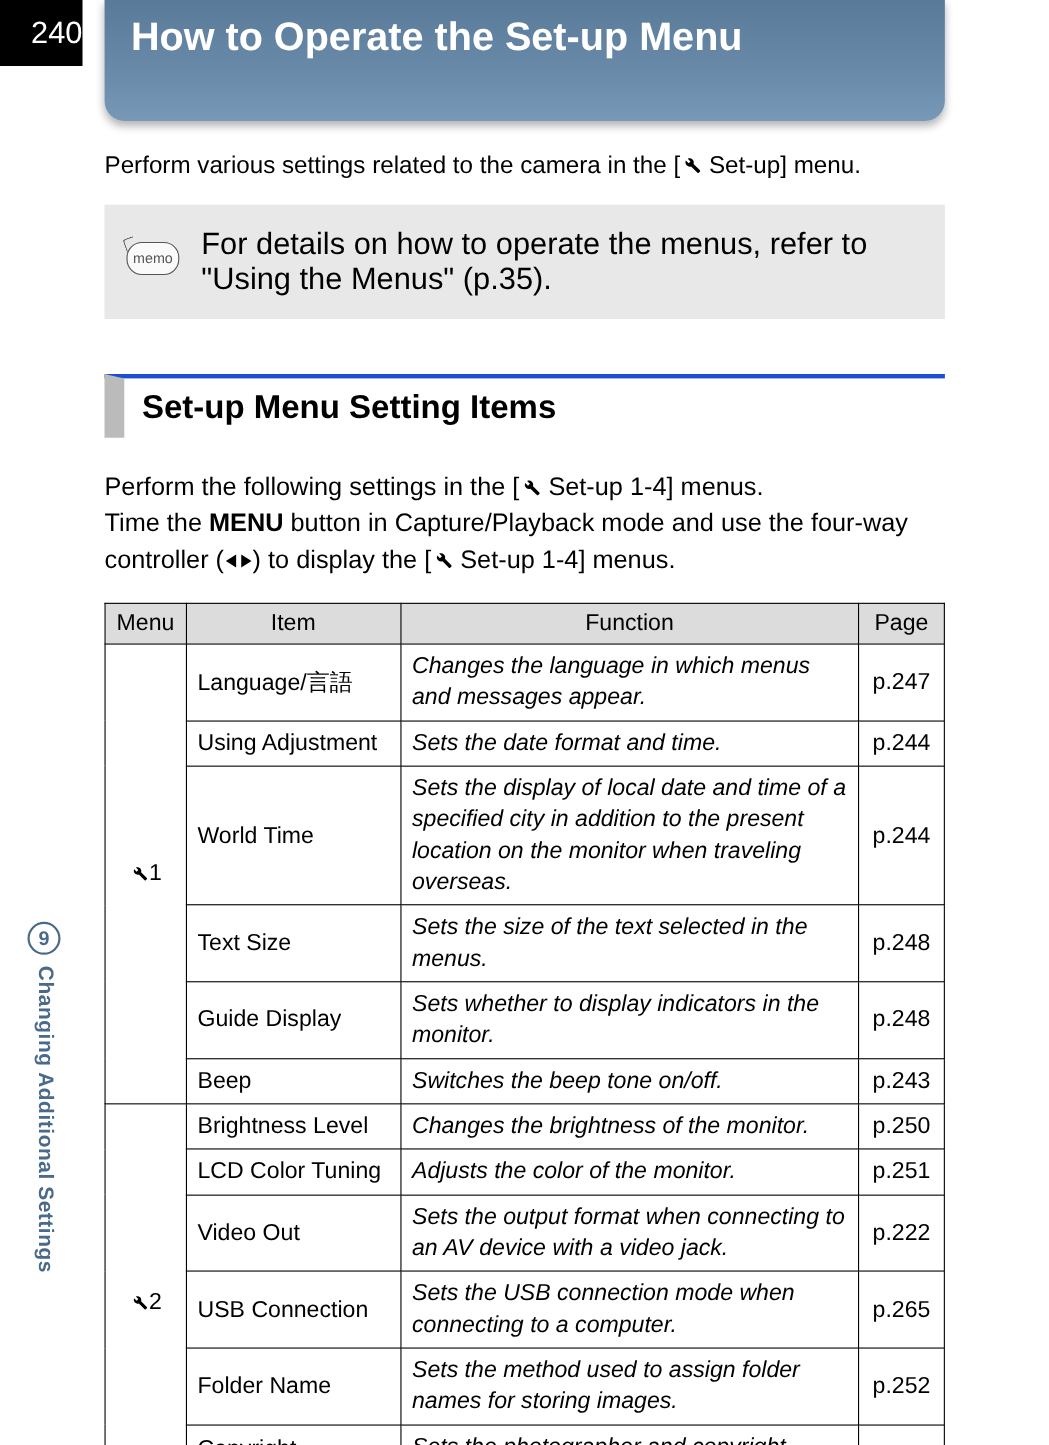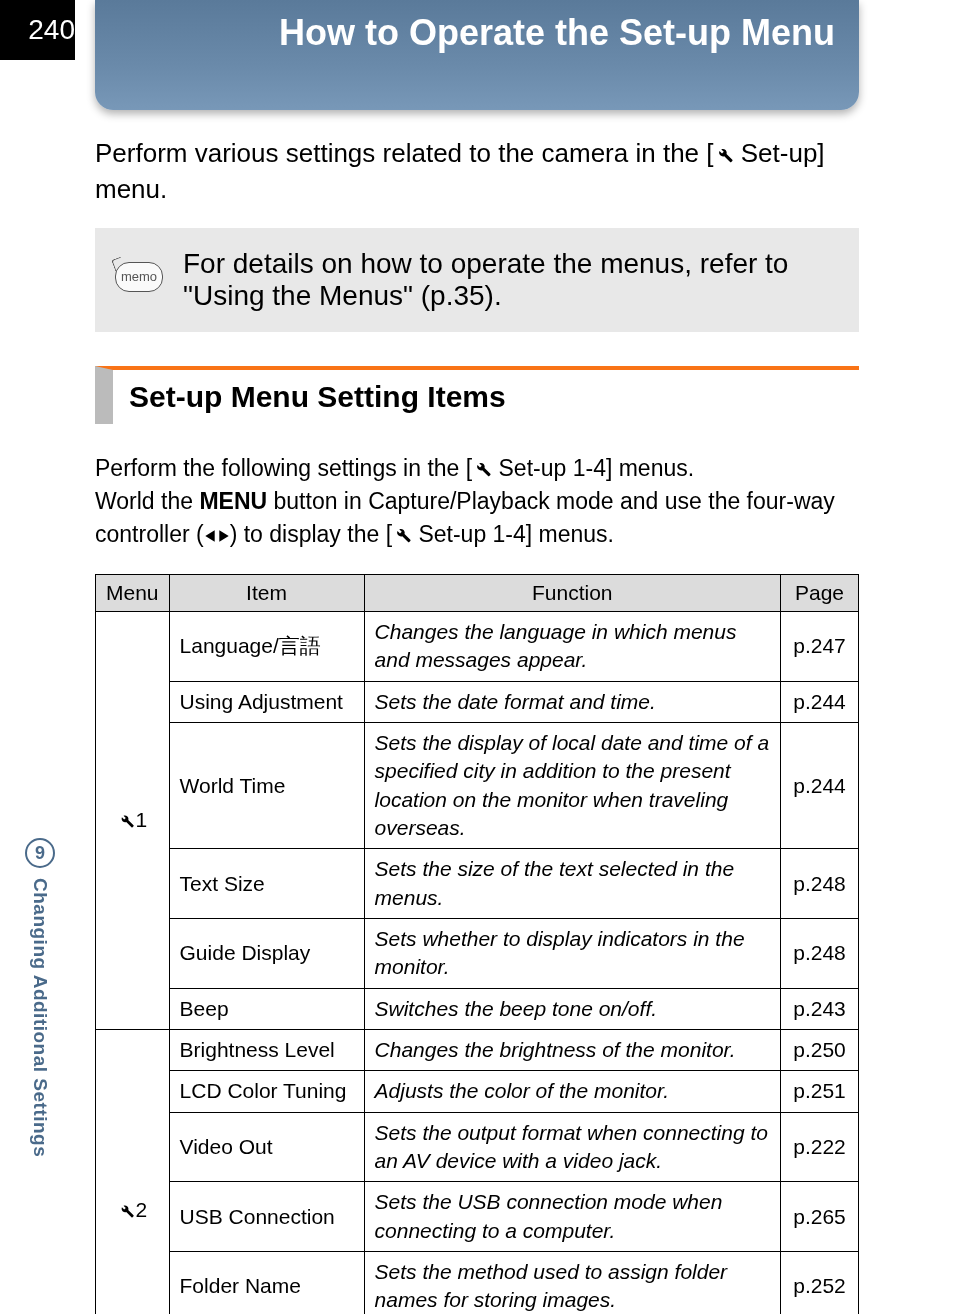--- a/index.html
+++ b/index.html
@@ -33,45 +33,44 @@
     height: 110px;
     background: linear-gradient(to bottom, #5a7a9a 0%, #6a8aaa 60%, #7898b8 100%);
     border-radius: 0 0 18px 18px;
     box-shadow: 0 4px 8px rgba(0,0,0,0.3);
     padding: 12px 24px 0 24px;
   }
   .title-bar h1 {
     color: #fff;
     font-size: 36px;
     font-weight: bold;
-    text-align: right;
   }
   .content {
     position: absolute;
     top: 135px;
     left: 95px;
     right: 95px;
   }
   .intro-line {
-    font-size: 26px;
+    font-size: 22px;
     line-height: 1.4;
     margin-bottom: 20px;
   }
   .wrench-icon {
     display: inline-block;
     vertical-align: -2px;
   }
   .wrench-icon svg { display: block; }
   .memo-box {
     background: #e8e8e8;
     padding: 20px 20px 20px 20px;
     display: flex;
     align-items: center;
     gap: 18px;
-    margin-bottom: 34px;
+    margin-bottom: 50px;
   }
   .memo-icon {
     width: 50px;
     height: 36px;
     flex-shrink: 0;
     position: relative;
   }
   .memo-icon .bubble {
     width: 48px;
     height: 30px;
@@ -92,21 +91,21 @@
     height: 12px;
     border-left: 1.5px solid #555;
     border-top: 1.5px solid #555;
     transform: rotate(-20deg);
     border-radius: 3px 0 0 0;
   }
   .memo-text {
     font-size: 28px;
   }
   .section-heading {
-    border-top: 4px solid #f97316;
+    border-top: 4px solid #1d4ed8;
     border-left: 18px solid #bbb;
     padding: 10px 0 10px 16px;
     font-size: 30px;
     font-weight: bold;
     margin-bottom: 28px;
   }
   .instruction {
     font-size: 23px;
     line-height: 1.45;
     margin-bottom: 22px;
@@ -213,21 +212,21 @@
     </div>
     <div class="memo-text">For details on how to operate the menus, refer to "Using the Menus" (p.35).</div>
   </div>
 
   <h2 class="section-heading">Set-up Menu Setting Items</h2>
 
   <p class="instruction">
     <span>Perform the following settings in the [</span><span class="wrench-icon"><svg width="20" height="20" viewBox="0 0 24 24">
           <path fill="#000" d="M22 19l-7-7c.6-1.6.2-3.5-1.1-4.8-1.4-1.4-3.5-1.7-5.2-.9l3 3-2.1 2.1-3-3c-.8 1.7-.5 3.8.9 5.2 1.3 1.3 3.2 1.7 4.8 1.1l7 7c.4.4 1 .4 1.4 0l1.3-1.3c.4-.4.4-1 0-1.4z"></path>
         </svg></span><span> Set-up 1-4] menus.</span><br>
-    <span>World the </span><span class="menu-key">MENU</span><span> button in Capture/Playback mode and use the four-way controller (</span><span class="arrows">
+    <span>Time the </span><span class="menu-key">MENU</span><span> button in Capture/Playback mode and use the four-way controller (</span><span class="arrows">
         <svg width="12" height="14" viewBox="0 0 10 12">
           <path fill="#000" d="M9 1 L1 6 L9 11 Z"></path>
         </svg>
         <svg width="12" height="14" viewBox="0 0 10 12">
           <path fill="#000" d="M1 1 L9 6 L1 11 Z"></path>
         </svg>
       </span><span>) to display the [</span><span class="wrench-icon"><svg width="20" height="20" viewBox="0 0 24 24">
           <path fill="#000" d="M22 19l-7-7c.6-1.6.2-3.5-1.1-4.8-1.4-1.4-3.5-1.7-5.2-.9l3 3-2.1 2.1-3-3c-.8 1.7-.5 3.8.9 5.2 1.3 1.3 3.2 1.7 4.8 1.1l7 7c.4.4 1 .4 1.4 0l1.3-1.3c.4-.4.4-1 0-1.4z"></path>
         </svg></span><span> Set-up 1-4] menus.</span>
   </p>

